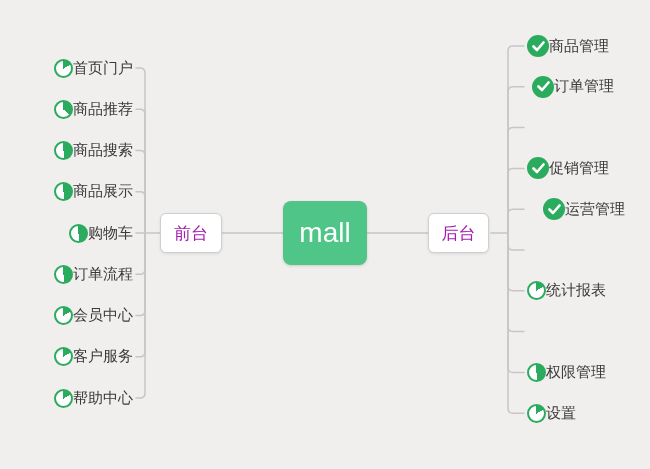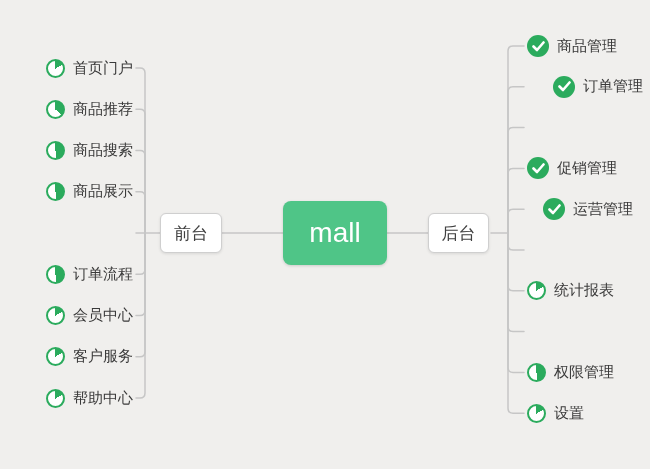--- a/index.html
+++ b/index.html
@@ -12,29 +12,29 @@
     position:relative;width:650px;height:469px;
     background:#f0efed;
   }
   svg.connectors{position:absolute;left:0;top:0;pointer-events:none;}
   .node{
     position:absolute;display:flex;align-items:center;justify-content:center;
     box-sizing:border-box;border-radius:6px;
   }
   .branch-node{
     background:#ffffff;border:1px solid #cfcfcf;
-    color:#404040;font-size:17px;
+    color:#a21caf;font-size:17px;
     box-shadow:0 1px 3px rgba(0,0,0,.10);
   }
   .root-node{
     color:#ffffff;font-size:28px;border-radius:8px;
     box-shadow:0 1px 3px rgba(0,0,0,.15);
   }
   .topic-row{
-    position:absolute;display:flex;align-items:center;gap:8px;
+    position:absolute;display:flex;align-items:center;
     height:24px;white-space:nowrap;
     color:#3a3a3a;font-size:15px;cursor:default;
   }
   .pie{
     width:15px;height:15px;flex:0 0 auto;
     border:2px solid var(--green);border-radius:50%;
     background:conic-gradient(var(--green) 0 var(--a), #ffffff var(--a) 360deg);
   }
   .check{
     width:22px;height:22px;flex:0 0 auto;border-radius:50%;
@@ -69,21 +69,21 @@
       <path d="M 508 233 V 285.79999999999995 Q 508 290.79999999999995 513 290.79999999999995 H 524" fill="none" stroke="#c6c6c6" stroke-width="1.5" stroke-linecap="round"></path>
       <path d="M 508 233 V 326.59999999999997 Q 508 331.59999999999997 513 331.59999999999997 H 524" fill="none" stroke="#c6c6c6" stroke-width="1.5" stroke-linecap="round"></path>
       <path d="M 508 233 V 367.4 Q 508 372.4 513 372.4 H 524" fill="none" stroke="#c6c6c6" stroke-width="1.5" stroke-linecap="round"></path>
       <path d="M 508 233 V 408.2 Q 508 413.2 513 413.2 H 524" fill="none" stroke="#c6c6c6" stroke-width="1.5" stroke-linecap="round"></path>
     </svg>
 
   <div class="node branch-node" id="front-node" style="left:160px;top:213px;width:62px;height:40px;">
     <span>前台</span>
   </div>
 
-  <div class="node root-node" id="root-node" style="left: 283px; top: 201px; width: 104px; height: 64px; background: rgb(79, 197, 135); color: rgb(255, 255, 255);">
+  <div class="node root-node" id="root-node" style="left: 283px; top: 201px; width: 84px; height: 64px; background: rgb(79, 197, 135); color: rgb(255, 255, 255);">
     <span>mall</span>
   </div>
 
   <div class="node branch-node" id="back-node" style="left:428px;top:213px;width:61px;height:40px;">
     <span>后台</span>
   </div>
 <div class="topic-row" style="top: 56px; right: 517px;">
       <span class="pie" style="--a: 61deg;"></span>
       <span>首页门户</span>
     </div>
@@ -91,20 +91,24 @@
       <span class="pie" style="--a: 135deg;"></span>
       <span>商品推荐</span>
     </div>
     <div class="topic-row" style="top: 138.5px; right: 517px;">
       <span class="pie" style="--a: 180deg;"></span>
       <span>商品搜索</span>
     </div>
     <div class="topic-row" style="top: 179.75px; right: 517px;">
       <span class="pie" style="--a: 180deg;"></span>
       <span>商品展示</span>
+    </div>
+    <div class="topic-row" style="top: 221px; right: 517px;">
+      <span class="pie" style="--a: 180deg;"></span>
+      <span>购物车</span>
     </div>
     <div class="topic-row" style="top: 262.25px; right: 517px;">
       <span class="pie" style="--a: 180deg;"></span>
       <span>订单流程</span>
     </div>
     <div class="topic-row" style="top: 303.5px; right: 517px;">
       <span class="pie" style="--a: 61deg;"></span>
       <span>会员中心</span>
     </div>
     <div class="topic-row" style="top: 344.75px; right: 517px;">
@@ -116,21 +120,21 @@
       <span>帮助中心</span>
     </div>
     <div class="topic-row" style="top: 34px; left: 527px;">
       <span class="check">
         <svg width="13" height="11" viewBox="0 0 13 11">
           <polyline points="1.5,5.5 5,9 11.5,1.5" fill="none" stroke="#ffffff" stroke-width="2.6" stroke-linecap="round" stroke-linejoin="round"></polyline>
         </svg>
       </span>
       <span>商品管理</span>
     </div>
-    <div class="topic-row" style="top: 74.8px; left: 553px; align-items: center;">
+    <div class="topic-row" style="top: 74.8px; left: 532px; align-items: center;">
       <span class="check">
         <svg width="13" height="11" viewBox="0 0 13 11">
           <polyline points="1.5,5.5 5,9 11.5,1.5" fill="none" stroke="#ffffff" stroke-width="2.6" stroke-linecap="round" stroke-linejoin="round"></polyline>
         </svg>
       </span>
       <span>订单管理</span>
     </div>
     <div class="topic-row" style="top: 156.4px; left: 527px;">
       <span class="check">
         <svg width="13" height="11" viewBox="0 0 13 11">

